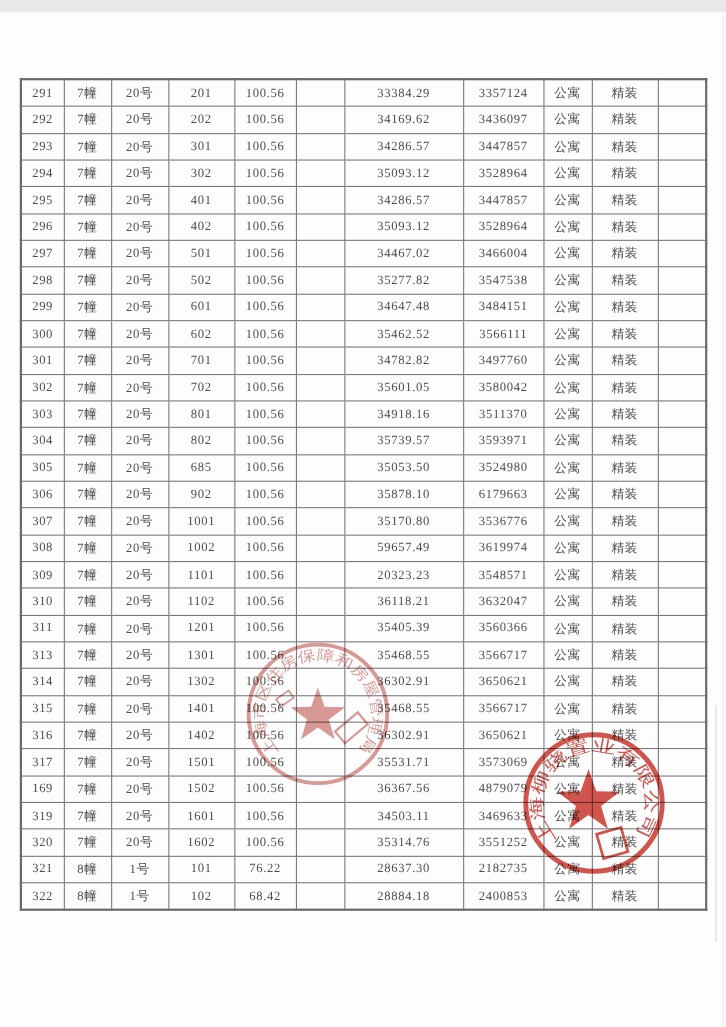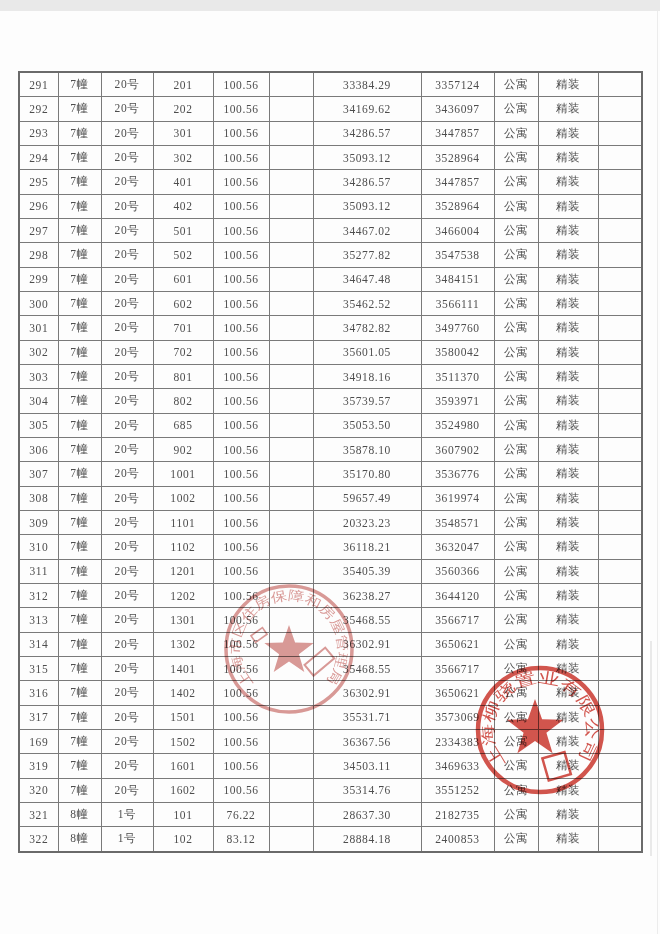--- a/index.html
+++ b/index.html
@@ -261,21 +261,21 @@
           <td></td>
         </tr>
         <tr>
           <td>306</td>
           <td>7幢</td>
           <td>20号</td>
           <td>902</td>
           <td>100.56</td>
           <td></td>
           <td>35878.10</td>
-          <td>3607902</td>
+          <td>6179663</td>
           <td>公寓</td>
           <td>精装</td>
           <td></td>
         </tr>
         <tr>
           <td>307</td>
           <td>7幢</td>
           <td>20号</td>
           <td>1001</td>
           <td>100.56</td>
@@ -332,33 +332,20 @@
           <td>1201</td>
           <td>100.56</td>
           <td></td>
           <td>35405.39</td>
           <td>3560366</td>
           <td>公寓</td>
           <td>精装</td>
           <td></td>
         </tr>
         <tr>
-          <td>312</td>
-          <td>7幢</td>
-          <td>20号</td>
-          <td>1202</td>
-          <td>100.56</td>
-          <td></td>
-          <td>36238.27</td>
-          <td>3644120</td>
-          <td>公寓</td>
-          <td>精装</td>
-          <td></td>
-        </tr>
-        <tr>
           <td>313</td>
           <td>7幢</td>
           <td>20号</td>
           <td>1301</td>
           <td>100.56</td>
           <td></td>
           <td>35468.55</td>
           <td>3566717</td>
           <td>公寓</td>
           <td>精装</td>
@@ -417,21 +404,21 @@
           <td></td>
         </tr>
         <tr>
           <td>169</td>
           <td>7幢</td>
           <td>20号</td>
           <td>1502</td>
           <td>100.56</td>
           <td></td>
           <td>36367.56</td>
-          <td>2334383</td>
+          <td>4879079</td>
           <td>公寓</td>
           <td>精装</td>
           <td></td>
         </tr>
         <tr>
           <td>319</td>
           <td>7幢</td>
           <td>20号</td>
           <td>1601</td>
           <td>100.56</td>
@@ -466,21 +453,21 @@
           <td>2182735</td>
           <td>公寓</td>
           <td>精装</td>
           <td></td>
         </tr>
         <tr>
           <td>322</td>
           <td>8幢</td>
           <td>1号</td>
           <td>102</td>
-          <td>83.12</td>
+          <td>68.42</td>
           <td></td>
           <td>28884.18</td>
           <td>2400853</td>
           <td>公寓</td>
           <td>精装</td>
           <td></td>
         </tr>
       </tbody>
   </table>
 

